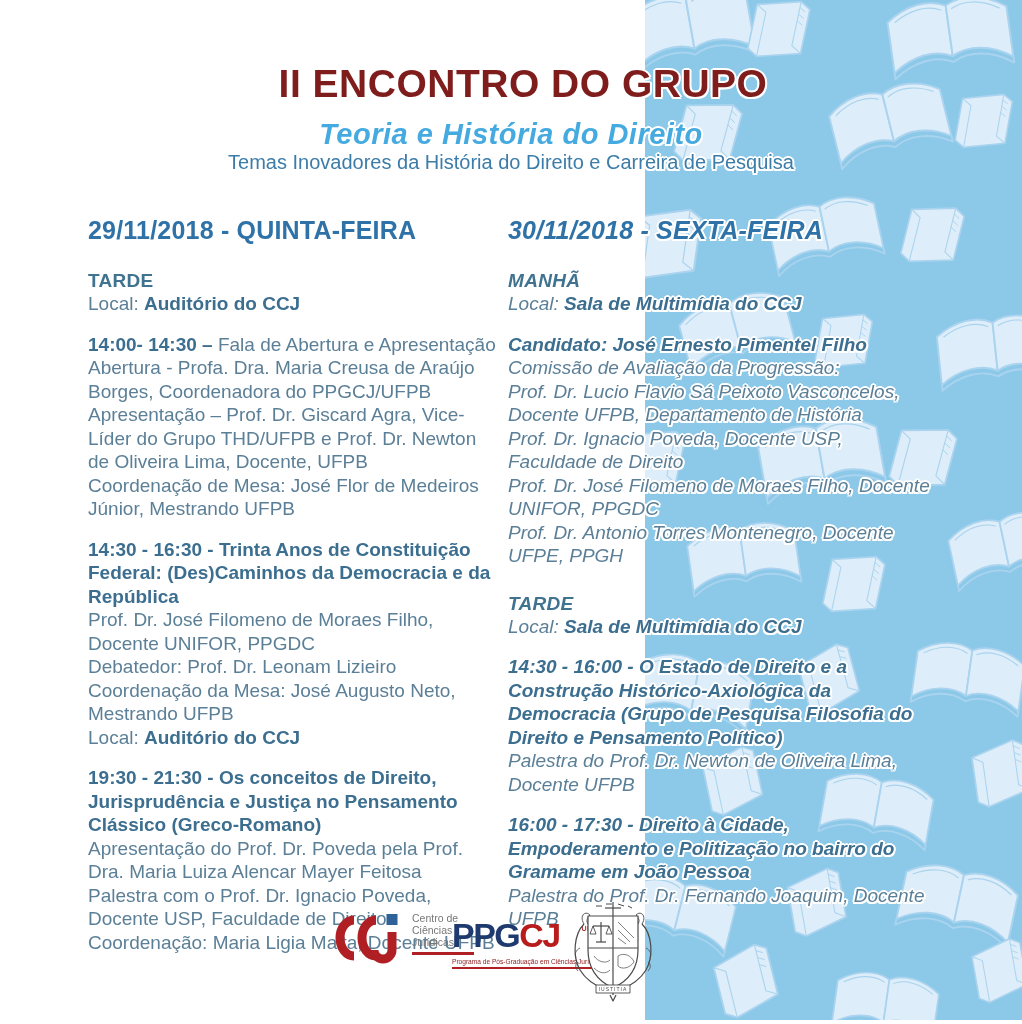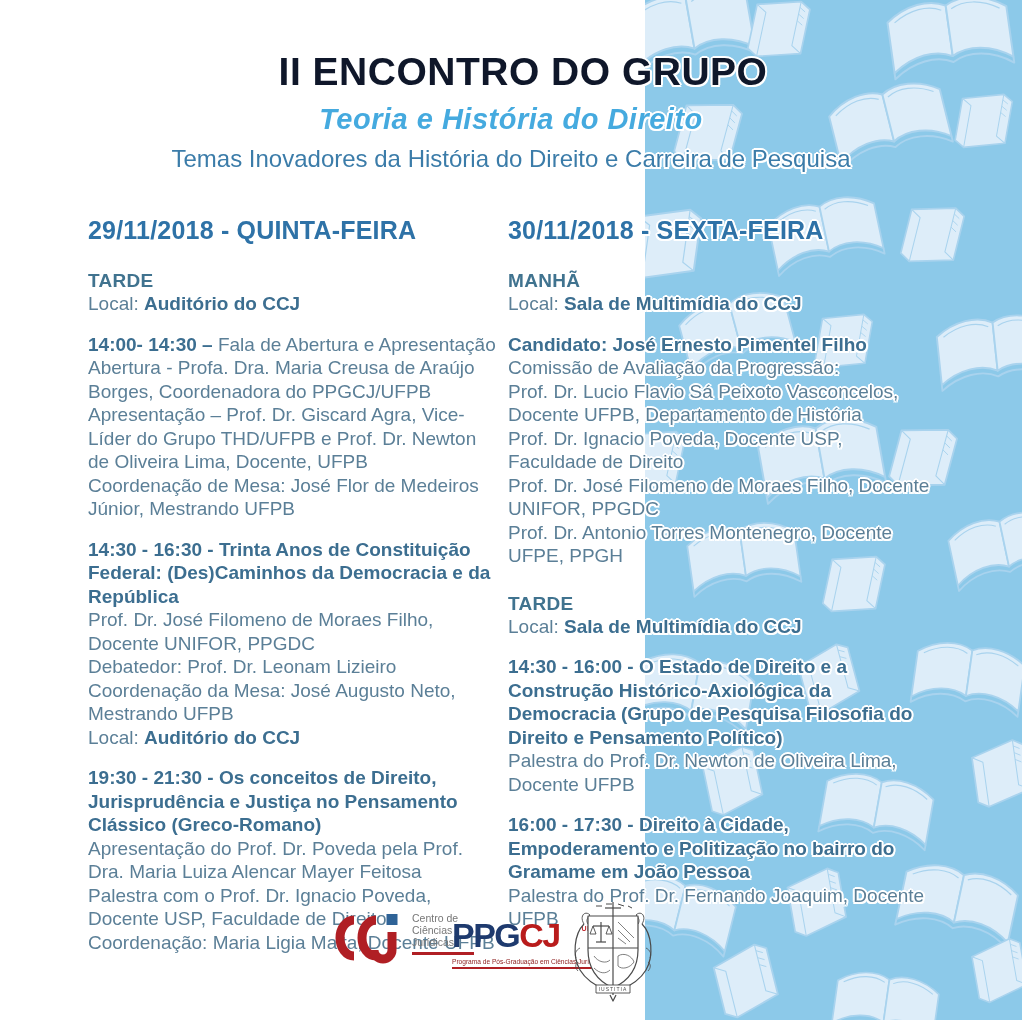--- a/index.html
+++ b/index.html
@@ -13,28 +13,28 @@
 
   
   .glow {
     text-shadow:
       2px 0 0 #fff, -2px 0 0 #fff, 0 2px 0 #fff, 0 -2px 0 #fff,
       1.5px 1.5px 0 #fff, -1.5px 1.5px 0 #fff, 1.5px -1.5px 0 #fff, -1.5px -1.5px 0 #fff;
   }
 
   
   .header { position:absolute; top:50px; left:0; width:100%; text-align:center; z-index:2; }
-  .title    { margin:0; font-size:39px; font-weight:bold; color:#0f172a; letter-spacing:0.5px;padding-left:24px; }
+  .title    { margin:12px; font-size:39px; font-weight:bold; color:#7f1d1d; letter-spacing:0.5px;padding-left:24px; }
   .subtitle { margin-top:9px; font-size:29px; font-weight:bold; font-style:italic; color:#45AADF; letter-spacing:0.5px; }
-  .tagline  { margin-top:9px; font-size:24px; color:#3B7CA9;text-align:center; }
+  .tagline  { font-size:20px; color:#3B7CA9;text-align:center; }
 
   
   .col { position:absolute; top:216px; z-index:2; }
   .col-left  { left:88px;  width:414px; }
-  .col-right { left:508px; width:428px; }
+  .col-right { left:508px; width:428px;font-style:italic; }
 
   .date-header { margin:0; font-size:25px; font-weight:bold; color:#2E72A7; letter-spacing:0.2px; }
   .period      { margin-top:25px; font-size:19px; font-weight:bold; color:#40738F; letter-spacing:0.3px; }
   .local-line  { font-size:19px; line-height:23.5px; color:#5B7F97; }
   .local-line strong { color:#3C6E90; }
 
   .event { margin-top:17px; }
   .event p { margin:0; font-size:19px; line-height:23.5px; color:#5B7F97; }
   .event strong, .dk { color:#3C6E90; font-weight:bold;text-align:right; }
 

